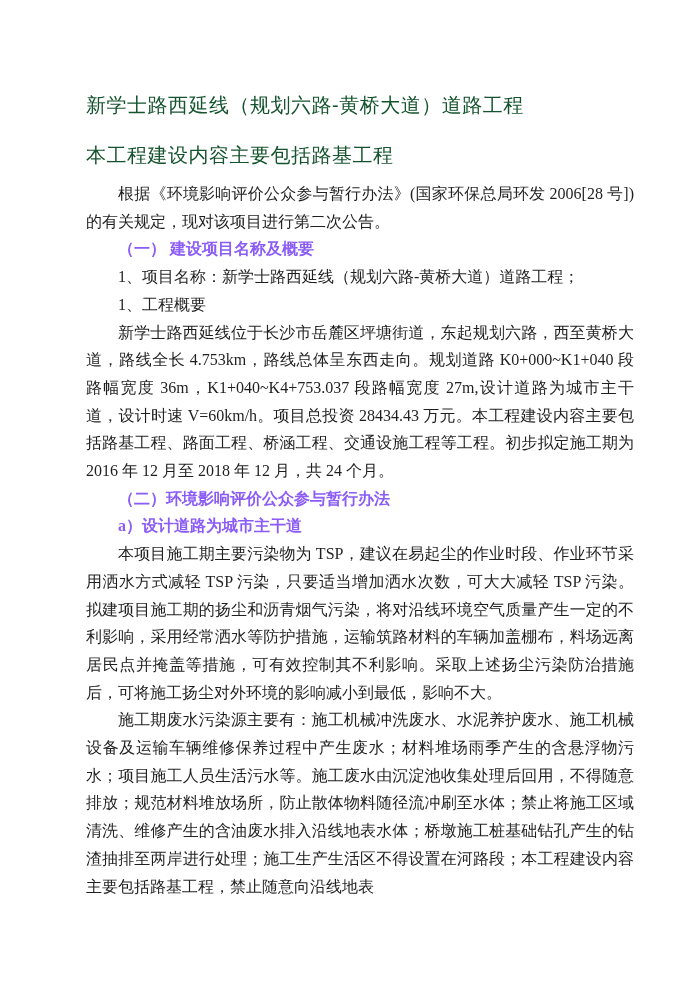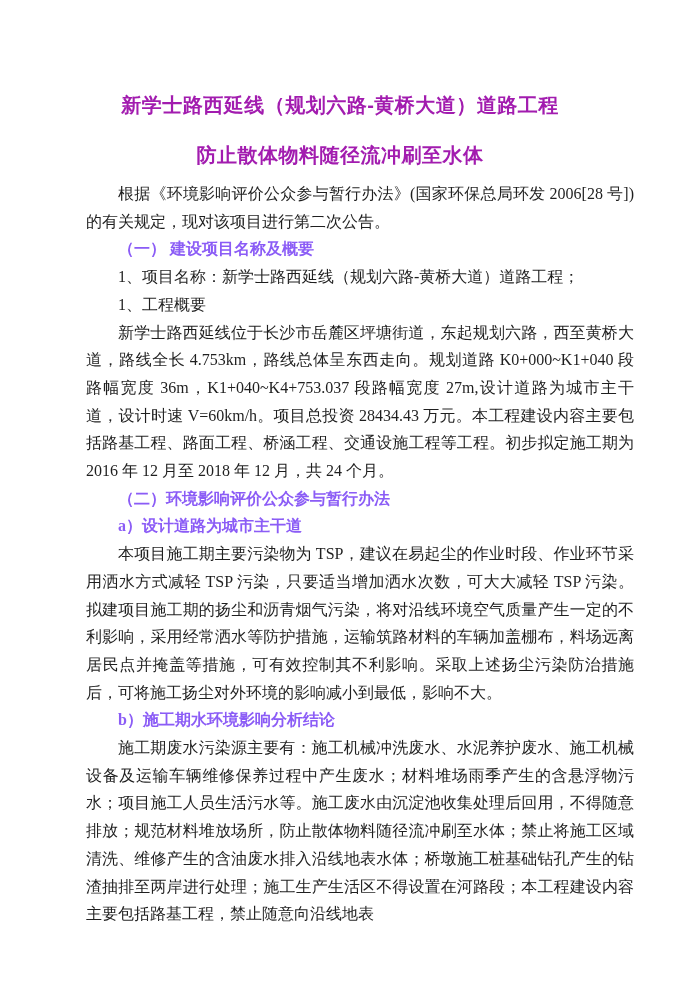--- a/index.html
+++ b/index.html
@@ -16,26 +16,26 @@
     color: #1f1f1f;
   }
   .content {
     position: absolute;
     left: 86px;
     top: 80px;
     width: 548px;
   }
   .doc-title {
     font-family: "Liberation Sans", "DejaVu Sans", sans-serif;
-    font-weight: 700;
+    font-weight: 400;
     font-size: 20px;
     line-height: 50px;
-    text-align: center;
+    text-align: left;
     padding-right: 40px;
-    color: #a21caf;
+    color: #14532d;
     letter-spacing: 0.5px;
   }
   .doc-body {
     font-family: "Liberation Serif", "DejaVu Serif", serif;
     font-size: 16px;
     line-height: 27.7px;
     text-align: justify;
   }
   .doc-body p {
     margin: 0;
@@ -47,30 +47,29 @@
   }
 </style>
 </head>
 <body>
 
 <div class="page">
   <div class="content">
 
     <div class="doc-title">
       <div>新学士路西延线（规划六路-黄桥大道）道路工程</div>
-      <div>防止散体物料随径流冲刷至水体</div>
+      <div>本工程建设内容主要包括路基工程</div>
     </div>
 
     <div class="doc-body">
       <p class="body-para">根据《环境影响评价公众参与暂行办法》(国家环保总局环发 2006[28 号])的有关规定，现对该项目进行第二次公告。</p>
       <p class="heading">（一） 建设项目名称及概要</p>
       <p class="body-para">1、项目名称：新学士路西延线（规划六路-黄桥大道）道路工程；</p>
       <p class="body-para">1、工程概要</p>
       <p class="body-para">新学士路西延线位于长沙市岳麓区坪塘街道，东起规划六路，西至黄桥大道，路线全长 4.753km，路线总体呈东西走向。规划道路 K0+000~K1+040 段路幅宽度 36m，K1+040~K4+753.037 段路幅宽度 27m,设计道路为城市主干道，设计时速 V=60km/h。项目总投资 28434.43 万元。本工程建设内容主要包括路基工程、路面工程、桥涵工程、交通设施工程等工程。初步拟定施工期为 2016 年 12 月至 2018 年 12 月，共 24 个月。</p>
       <p class="heading">（二）环境影响评价公众参与暂行办法</p>
       <p class="heading">a）设计道路为城市主干道</p>
       <p class="body-para">本项目施工期主要污染物为 TSP，建议在易起尘的作业时段、作业环节采用洒水方式减轻 TSP 污染，只要适当增加洒水次数，可大大减轻 TSP 污染。拟建项目施工期的扬尘和沥青烟气污染，将对沿线环境空气质量产生一定的不利影响，采用经常洒水等防护措施，运输筑路材料的车辆加盖棚布，料场远离居民点并掩盖等措施，可有效控制其不利影响。采取上述扬尘污染防治措施后，可将施工扬尘对外环境的影响减小到最低，影响不大。</p>
-      <p class="heading">b）施工期水环境影响分析结论</p>
       <p class="body-para">施工期废水污染源主要有：施工机械冲洗废水、水泥养护废水、施工机械设备及运输车辆维修保养过程中产生废水；材料堆场雨季产生的含悬浮物污水；项目施工人员生活污水等。施工废水由沉淀池收集处理后回用，不得随意排放；规范材料堆放场所，防止散体物料随径流冲刷至水体；禁止将施工区域清洗、维修产生的含油废水排入沿线地表水体；桥墩施工桩基础钻孔产生的钻渣抽排至两岸进行处理；施工生产生活区不得设置在河路段；本工程建设内容主要包括路基工程，禁止随意向沿线地表</p>
     </div>
 
   </div>
 </div>
 
 </body></html>

